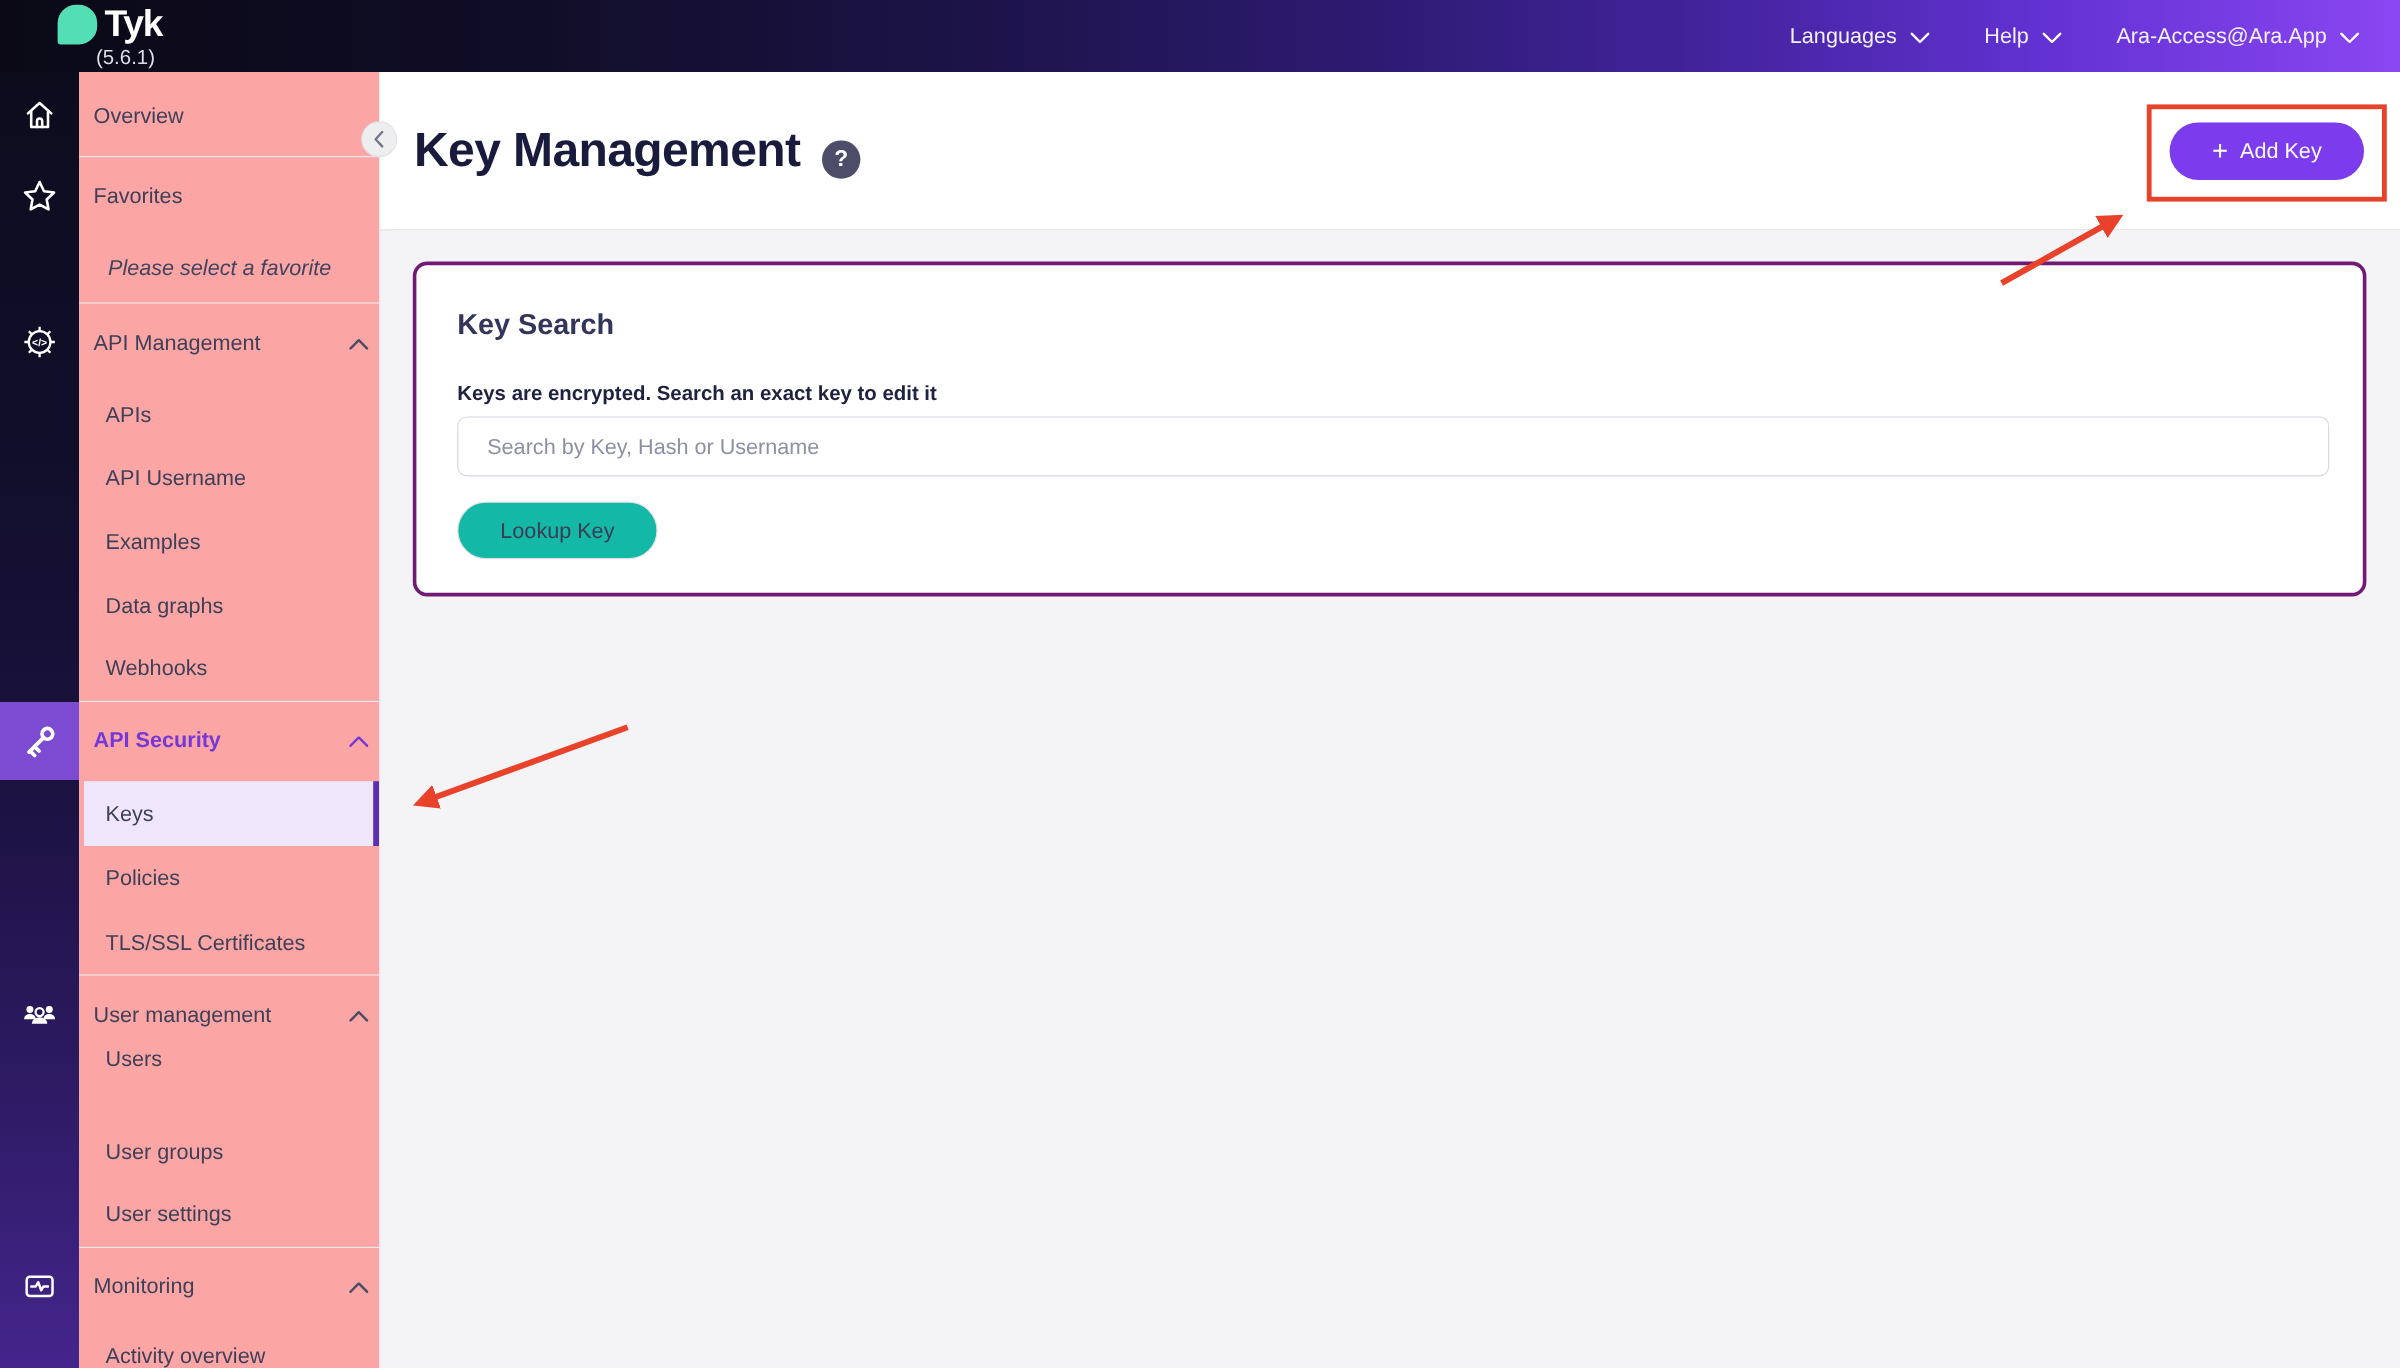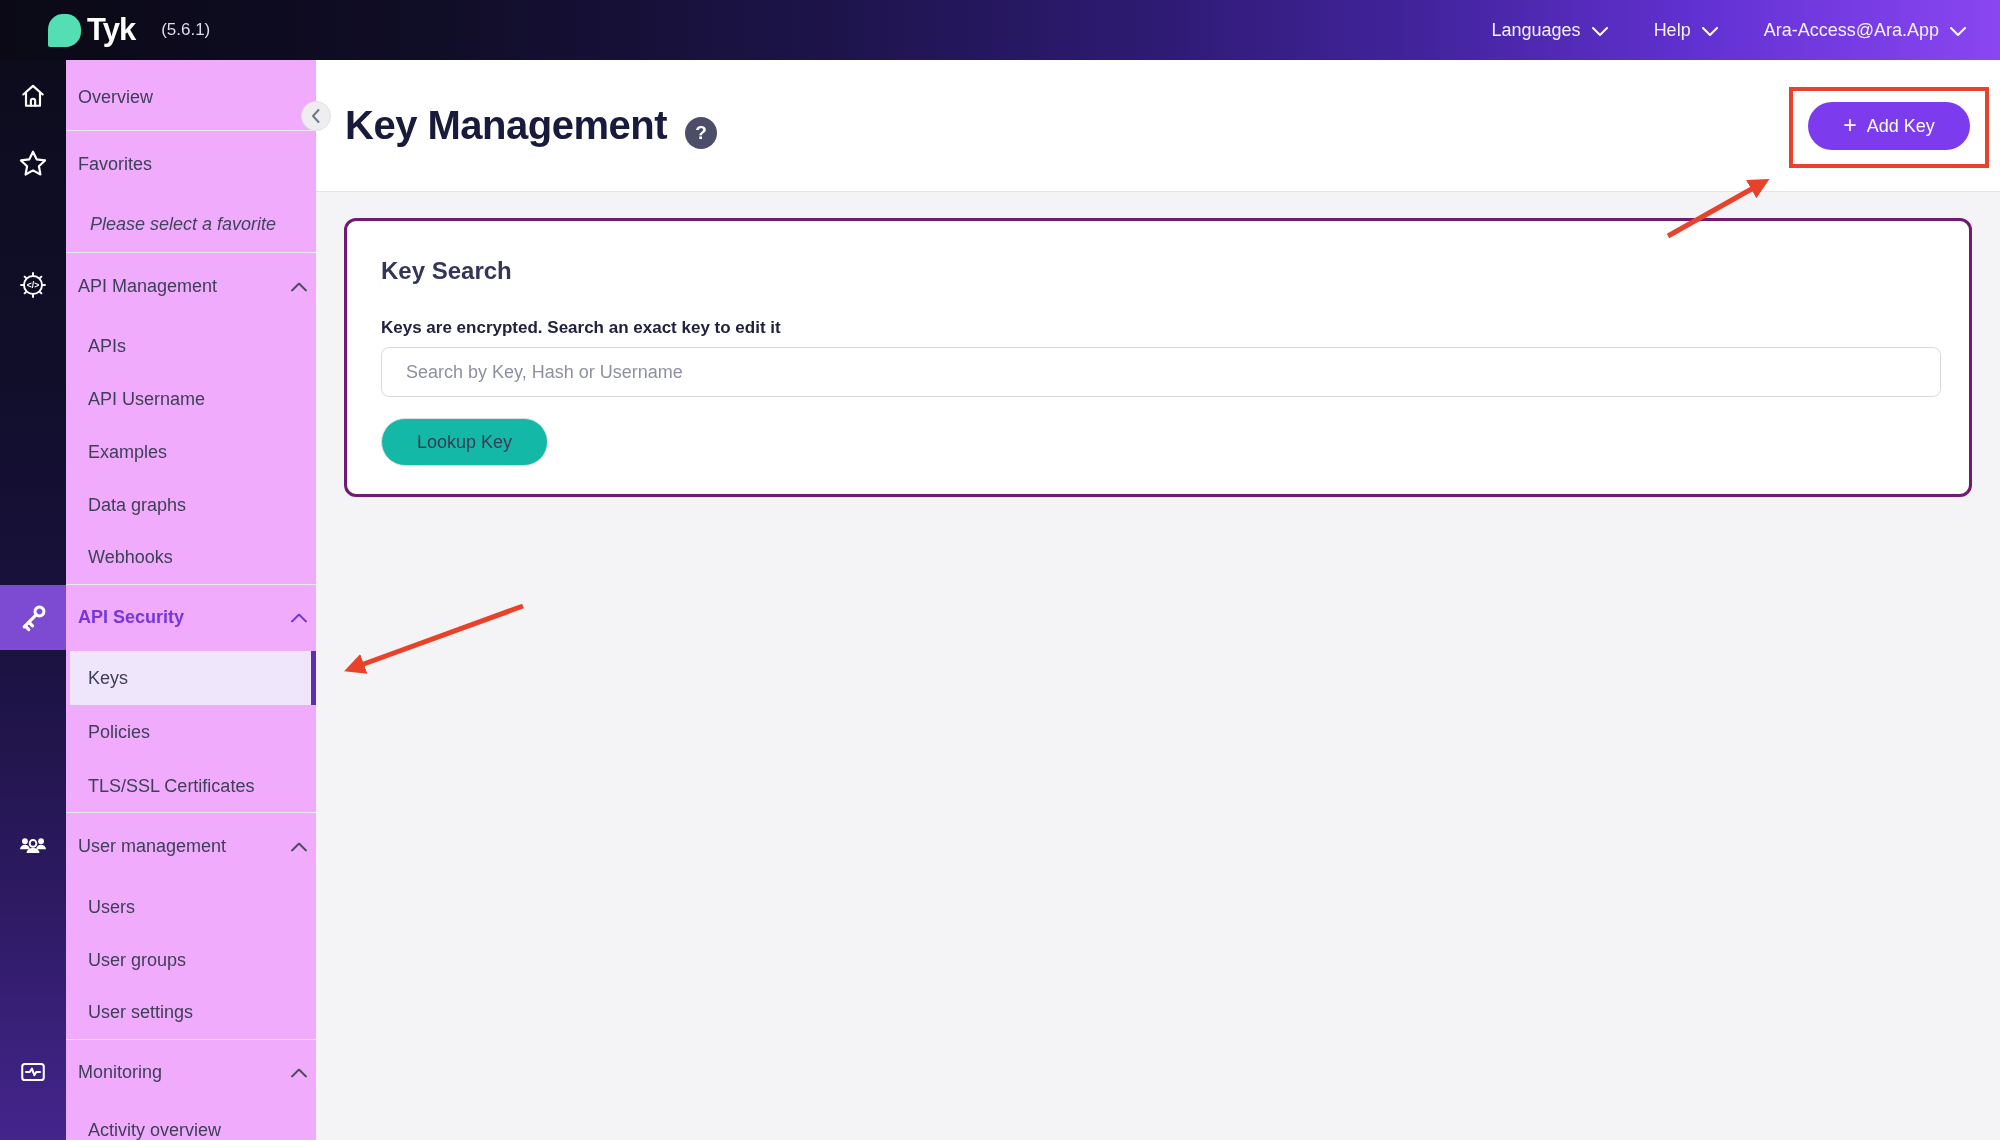--- a/index.html
+++ b/index.html
@@ -25,21 +25,21 @@
   
   .rail{
     position:absolute;left:0;top:60px;width:66px;height:1080px;
     background:linear-gradient(180deg,#0d0c1d 0%,#110e2b 30%,#1b1240 55%,#2d1a63 78%,#44258c 100%);
   }
   .rail-ic{position:absolute;left:50%;transform:translateX(-50%);width:28px;height:28px;cursor:pointer;}
   .key-cell{position:absolute;left:0;top:525px;width:66px;height:65px;background:#7D4AD2;cursor:pointer;}
   .key-cell svg{position:absolute;left:50%;top:50%;transform:translate(-50%,-50%);}
   
   .sidebar{
-    position:absolute;left:66px;top:60px;width:262px;height:1080px;background:#f0abfc;
+    position:absolute;left:66px;top:60px;width:262px;height:1080px;background:#fca5a5;
     border-right:1px solid #E2E2E8;box-sizing:border-box;overflow:hidden;
   }
   .sb-item{
     position:absolute;left:0;width:100%;transform:translateY(-50%);
     font-size:18px;color:#3E4057;padding-left:12px;box-sizing:border-box;cursor:pointer;
     white-space:nowrap;
   }
   .sb-sub{padding-left:22px;}
   .sb-head{display:flex;align-items:center;justify-content:space-between;padding-right:20px;gap:40px;}
   .sb-head .chev{color:#4A4C64;}
@@ -98,21 +98,21 @@
     position:absolute;left:34px;top:197px;width:167px;height:48px;border-radius:24px;
     background:#14b8a6;border:1px solid #DFDFE4;color:#3A3C55;font-size:18px;cursor:pointer;
     font-family:"Liberation Sans",sans-serif;
   }
   .annot{position:absolute;left:0;top:0;width:2000px;height:1140px;z-index:10;pointer-events:none;}
 </style>
 </head>
 <body>
 
 <div class="topbar">
-  <div style="display:flex;align-items:center;">
+  <div style="display:flex;align-items:center;flex-direction:column;">
     <div class="brand">
       <div class="leaf"></div>
       <span class="brand-name">Tyk</span>
     </div>
     <span class="version">(5.6.1)</span>
   </div>
   <div class="topbar-menu">
     <div class="tb-item">
       <span>Languages</span>
       <span class="chev">
@@ -236,21 +236,21 @@
   <div class="sb-div" style="top:752px;"></div>
 
   <div class="sb-item sb-head" style="top:786px;">
     <span>User management</span>
     <span class="chev">
       <svg width="16" height="9" viewBox="0 0 16 9">
           <polyline points="1,8 8,1 15,8" fill="none" stroke="currentColor" stroke-width="2" stroke-linecap="round" stroke-linejoin="round"></polyline>
         </svg>
     </span>
   </div>
-  <div class="sb-item sb-sub" style="top:847px;">Users</div>
+  <div class="sb-item sb-sub" style="top:823px;">Users</div>
   <div class="sb-item sb-sub" style="top:900px;">User groups</div>
   <div class="sb-item sb-sub" style="top:952px;">User settings</div>
   <div class="sb-div" style="top:979px;"></div>
 
   <div class="sb-item sb-head" style="top:1012px;">
     <span>Monitoring</span>
     <span class="chev">
       <svg width="16" height="9" viewBox="0 0 16 9">
           <polyline points="1,8 8,1 15,8" fill="none" stroke="currentColor" stroke-width="2" stroke-linecap="round" stroke-linejoin="round"></polyline>
         </svg>

